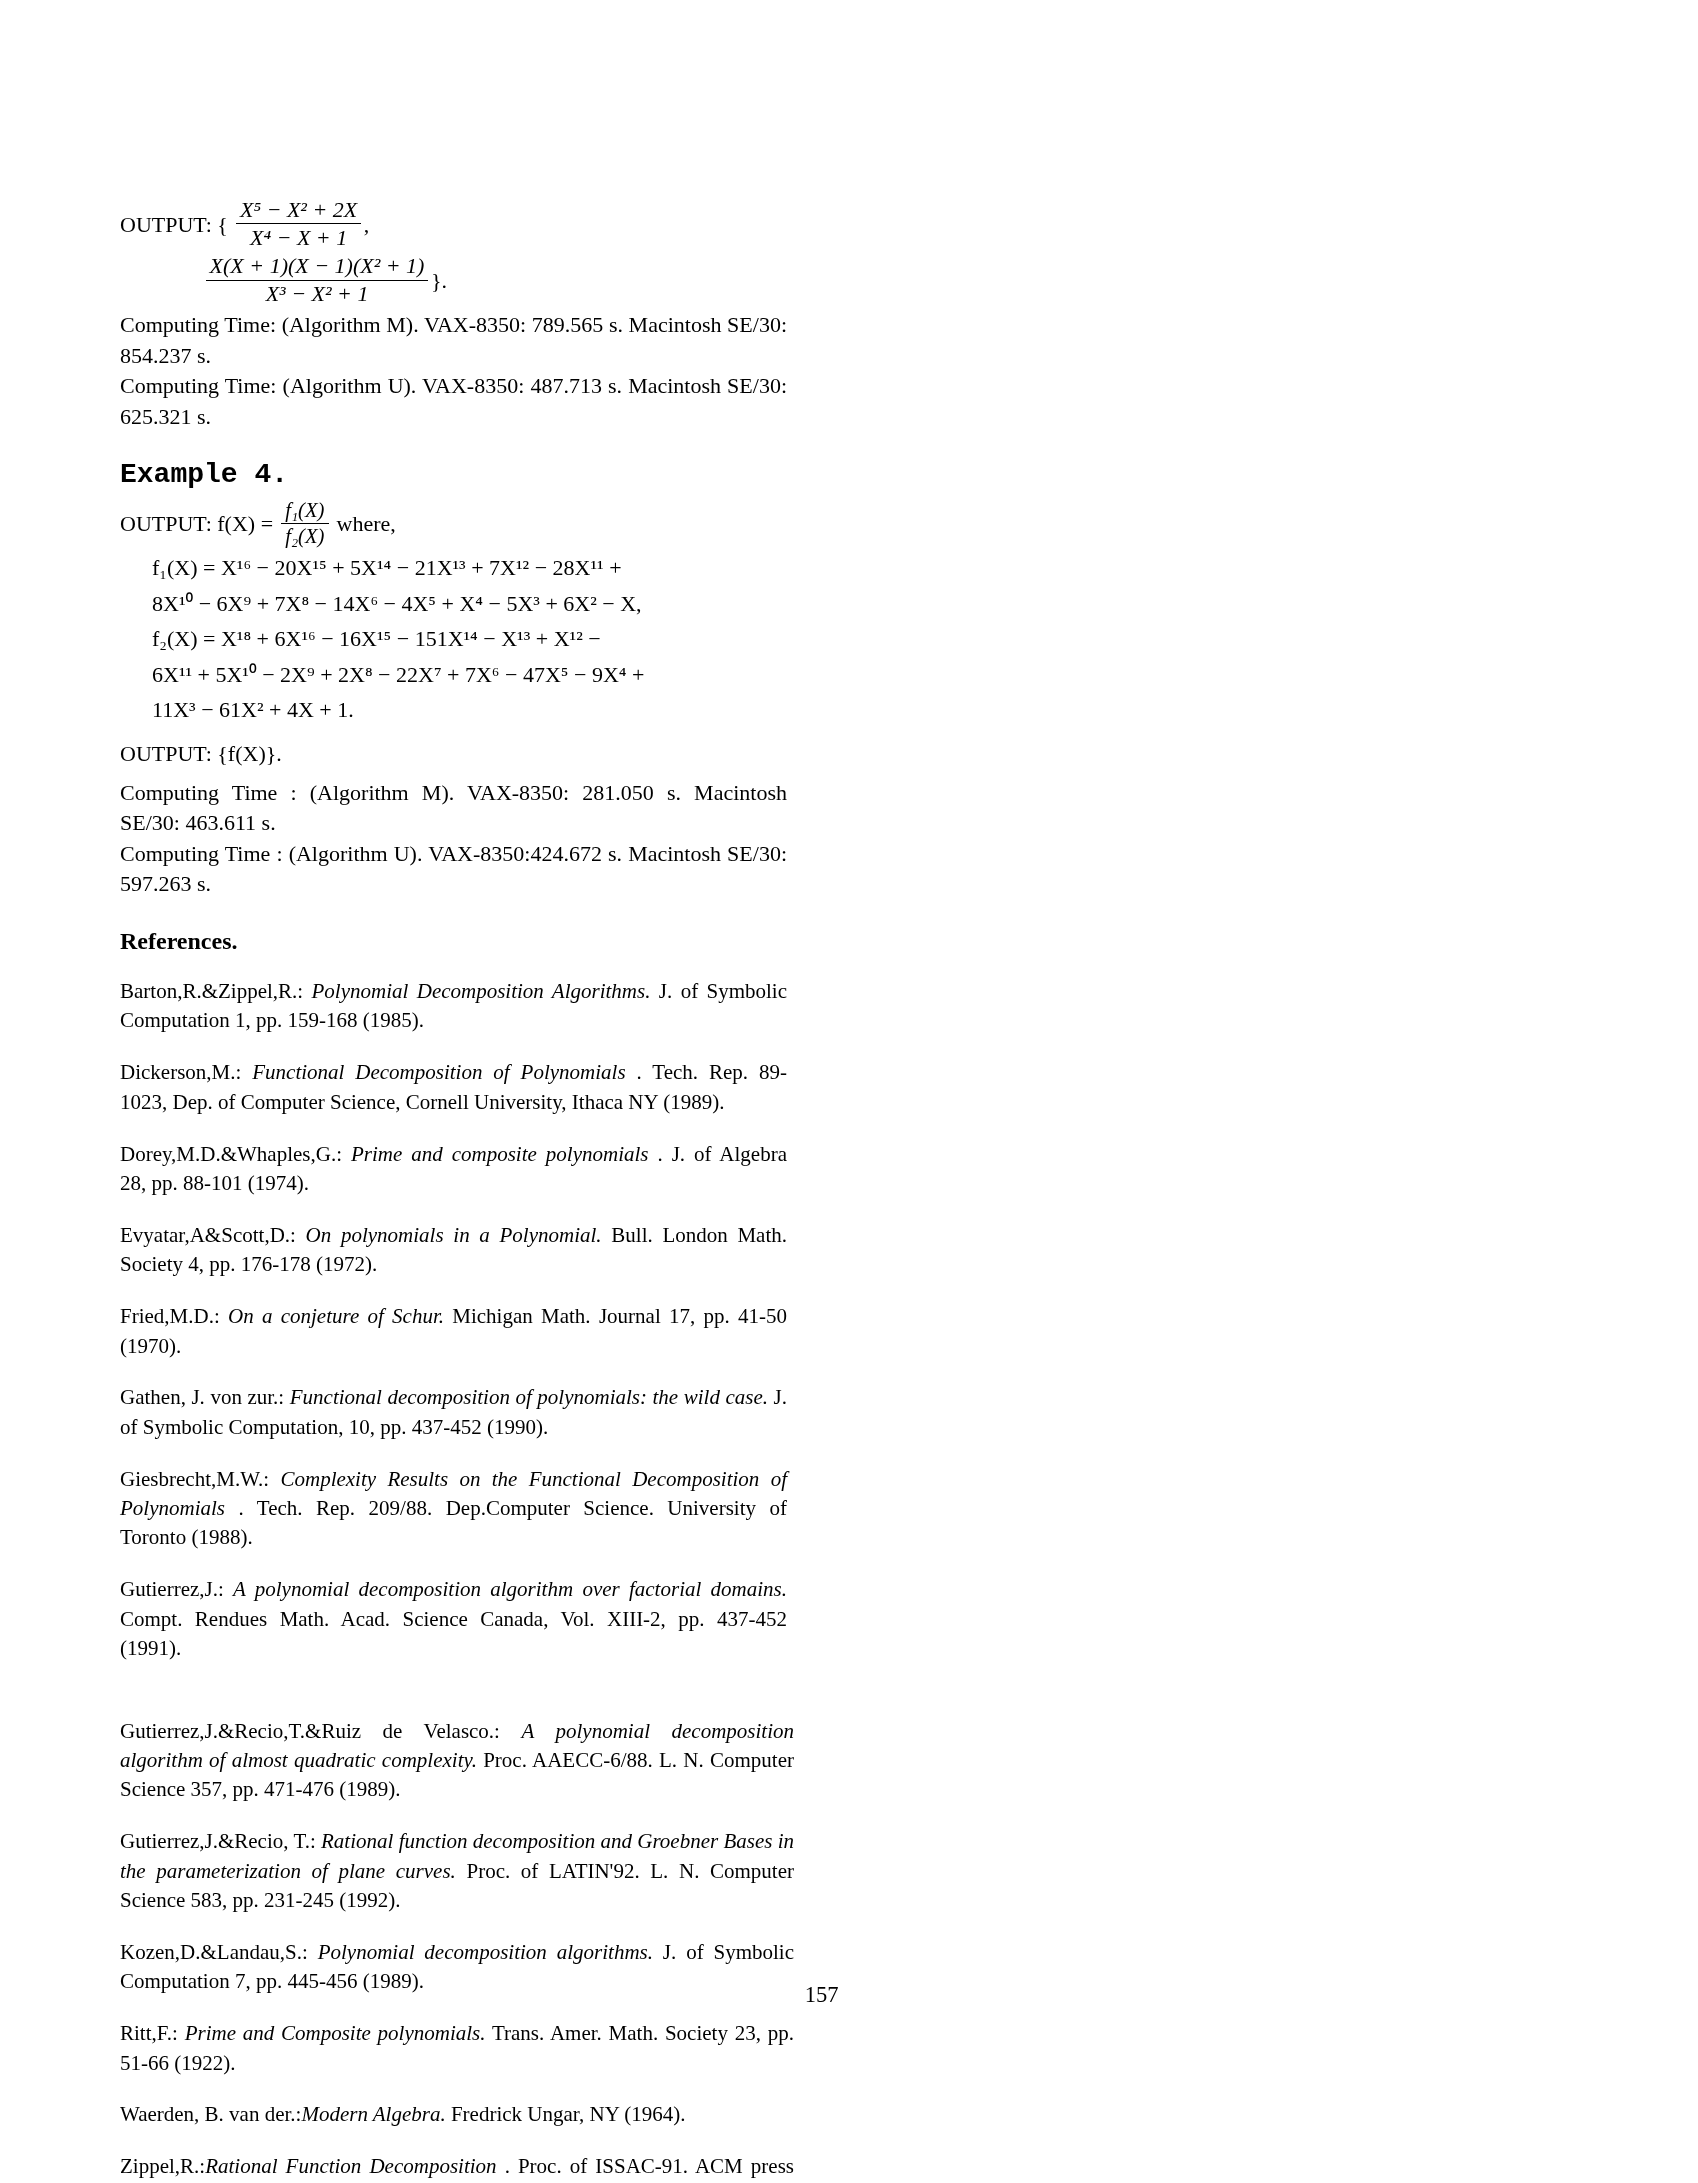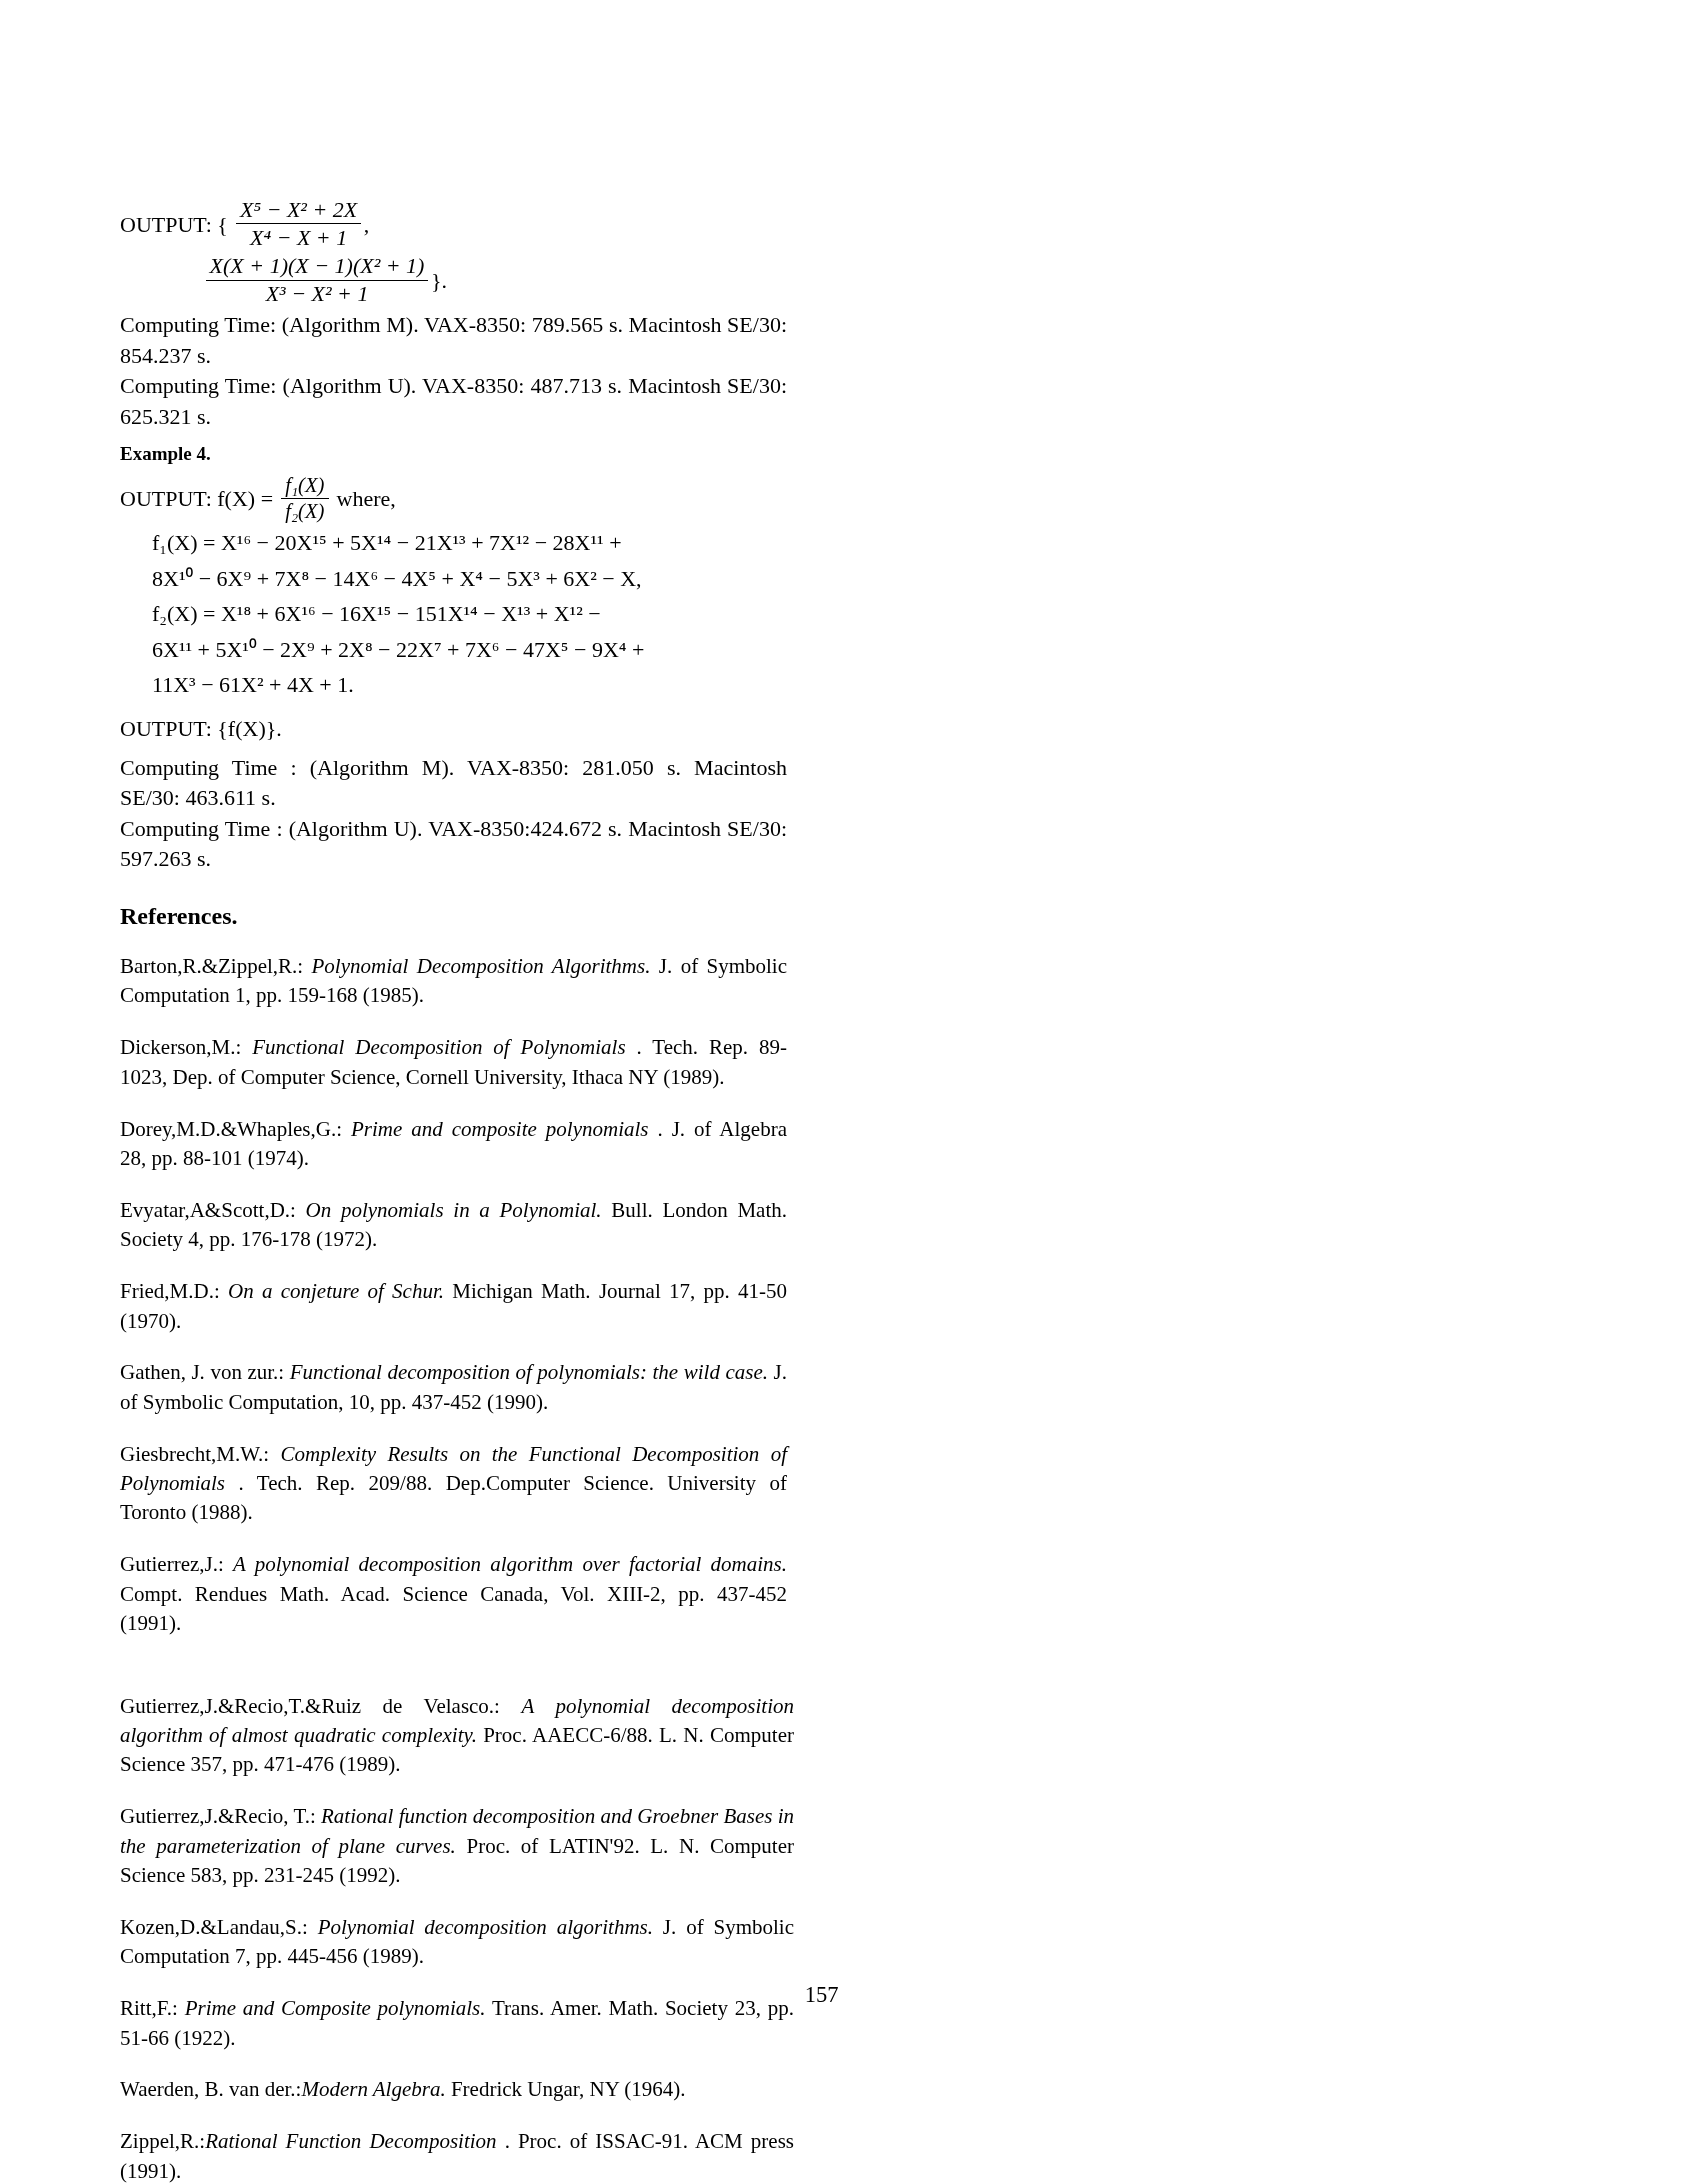--- a/index.html
+++ b/index.html
@@ -53,24 +53,25 @@
   }
   .ref:last-child { margin-bottom: 0; }
   .it { font-style: italic; }
   .heading {
     font-size: 24px;
     font-weight: bold;
     margin-top: 28px;
     margin-bottom: 22.5px;
   }
   .exhead {
-    font-size: 19px;
+    font-size: 28px;
     font-weight: bold;
-    margin-top: 11px;
+    margin-top: 27px;
     margin-bottom: 9.3px;
+    font-family: Liberation Mono, monospace;
   }
   .mathline {
     font-size: 22px;
     line-height: 1.5;
     margin-bottom: 2.6px;
     white-space: nowrap;
   }
   .mathline.wrap { white-space: normal; margin-left: 32px; }
 
   

